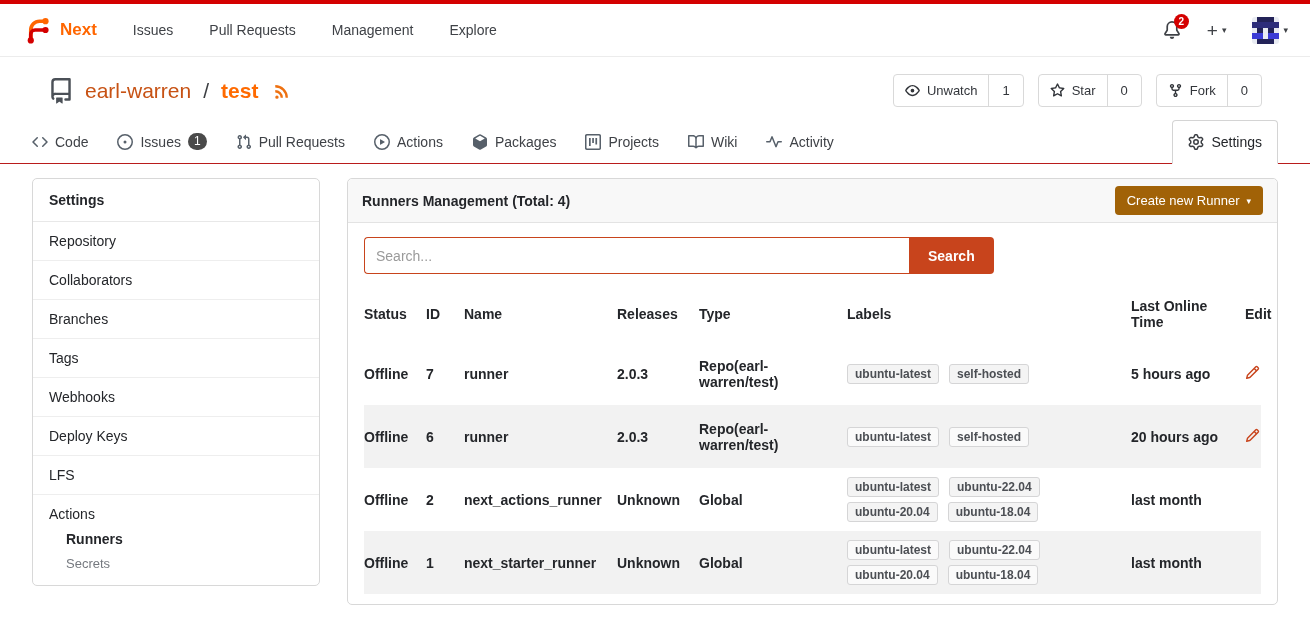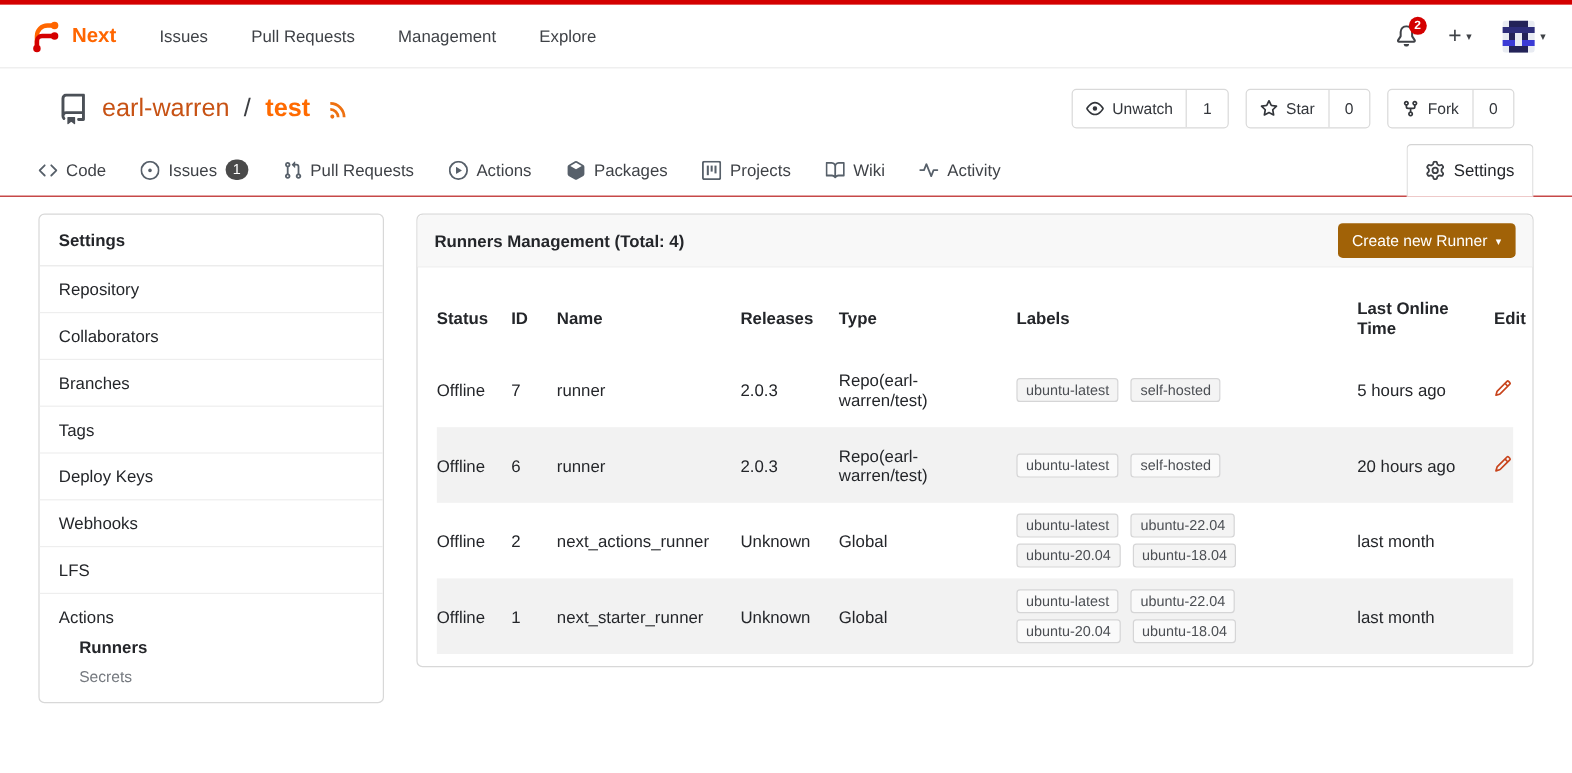--- a/index.html
+++ b/index.html
@@ -57,21 +57,21 @@
   .card-title { font-weight:700; font-size:14px; }
   .btn-primary { background:#a16207; color:#fff; border:none; border-radius:4px; font-size:13px; padding:7px 12px; display:flex; align-items:center; gap:7px; cursor:pointer; font-family:inherit; }
   .btn-primary .caret { color:#fff; }
   .card-body { padding:14px 16px 10px; }
 
   .search-row { display:flex; margin-bottom:12px; }
   .search-input { width:545px; height:37px; border:1px solid #c8441c; border-right:none; border-radius:4px 0 0 4px; padding:0 11px; font-size:14px; font-family:inherit; outline:none; color:#333; background:#fff; }
   .search-input::placeholder { color:#9a9a9a; }
   .search-btn { height:37px; background:#c8441c; color:#fff; border:none; border-radius:0 4px 4px 0; padding:0 19px; font-size:14px; font-weight:700; font-family:inherit; cursor:pointer; }
 
-  .grid-cols { display:grid; grid-template-columns:62px 38px 153px 82px 148px 284px 114px minmax(16px,1fr); align-items:center; }
+  .grid-cols { display:grid; grid-template-columns:62px 38px 153px 82px 148px 284px 114px minmax(16px,1fr); align-items:center;font-weight:bold; }
   .grid-cols > div { padding-right:10px; }
   .thead { min-height:56px; font-weight:700; font-size:14px; }
   .trow { min-height:63px; font-size:14px; }
   .trow.alt { background:#f2f2f2; }
   .trow > div { padding-top:8px; padding-bottom:8px; }
   .chips { display:flex; flex-wrap:wrap; gap:5px 10px; }
   .chip { background:#f4f4f4; border:1px solid #d5d5d6; border-radius:3px; font-size:12px; padding:2px 7px; color:#4c4f54; white-space:nowrap; }
   .trow.alt .chip { background:#fafafa; }
   .edit-btn { cursor:pointer; display:inline-flex; }
 </style>
@@ -245,39 +245,43 @@
 </div>
 
 <div class="content">
 
   <aside class="sidebar">
     <div class="sb-header">Settings</div>
     <a class="sb-item">Repository</a>
     <a class="sb-item">Collaborators</a>
     <a class="sb-item">Branches</a>
     <a class="sb-item">Tags</a>
+    <a class="sb-item">Webhooks</a>
     <a class="sb-item">Deploy Keys</a>
-    <a class="sb-item">Webhooks</a>
     <a class="sb-item">LFS</a>
     <div class="sb-actions">
       <a class="sb-actions-label">Actions</a>
       <a class="sb-sub active">Runners</a>
       <a class="sb-sub secondary">Secrets</a>
     </div>
   </aside>
 
   <main class="card">
     <div class="card-header">
       <span class="card-title">Runners Management (Total: 4)</span>
       <button class="btn-primary">
         <span>Create new Runner</span>
         <span class="caret">▾</span>
       </button>
     </div>
     <div class="card-body">
+      <div class="search-row">
+        <input class="search-input" type="text" placeholder="Search..." style="">
+        <button class="search-btn">Search</button>
+      </div>
 
       <div class="grid-cols thead">
         <div>Status</div>
         <div>ID</div>
         <div>Name</div>
         <div>Releases</div>
         <div>Type</div>
         <div>Labels</div>
         <div>Last Online Time</div>
         <div>Edit</div>

